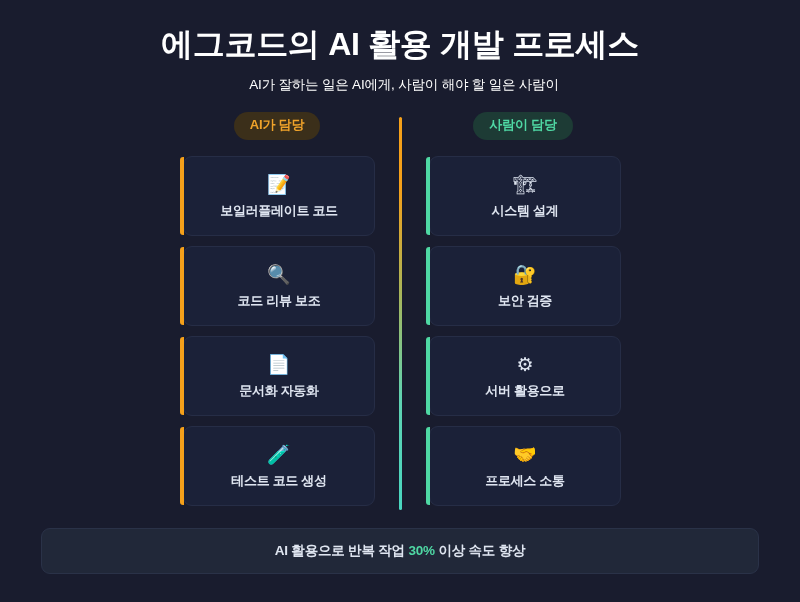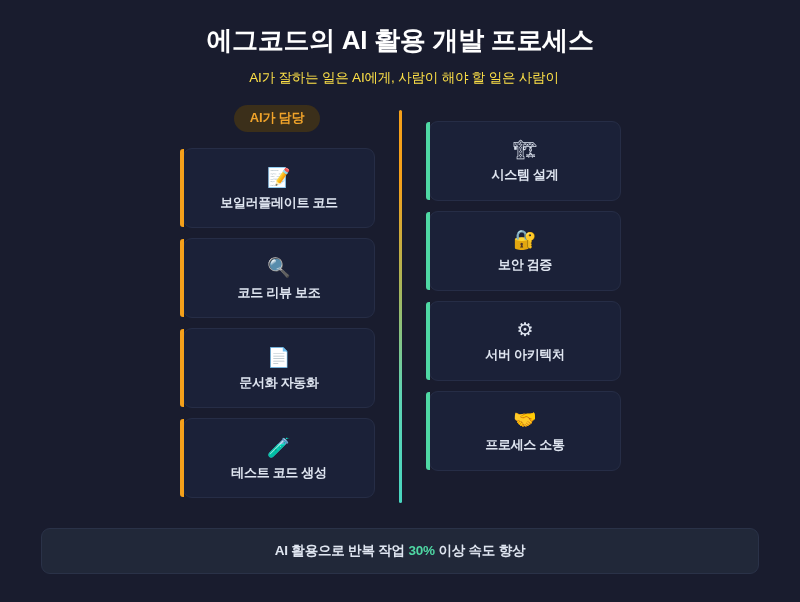--- a/index.html
+++ b/index.html
@@ -24,31 +24,31 @@
     padding: 0;
   }
 
   
   .header {
     text-align: center;
     padding-top: 24px;
   }
 
   .page-title {
-    font-size: 26px;
+    font-size: 32px;
     font-weight: bold;
     color: #ffffff;
     letter-spacing: -0.3px;
     line-height: 1.25;
   }
 
   .page-subtitle {
     margin-top: 12px;
     font-size: 13.5px;
-    color: #fde047;
+    color: #ffffff;
     font-weight: normal;
     letter-spacing: -0.2px;
     padding-left: 8px;
   }
 
   
   .columns {
     position: relative;
     margin-top: 18px;
     display: flex;
@@ -216,38 +216,39 @@
         <div class="card">
           <span class="accent"></span>
           <span class="card-icon">🧪</span>
           <span class="card-label">테스트 코드 생성</span>
         </div>
 
       </div>
     </div>
 
     <div class="column col-human">
+      <div class="badge badge-human">사람이 담당</div>
       <div class="card-list">
 
         <div class="card">
           <span class="accent"></span>
           <span class="card-icon">🏗</span>
           <span class="card-label">시스템 설계</span>
         </div>
 
         <div class="card">
           <span class="accent"></span>
           <span class="card-icon">🔐</span>
           <span class="card-label">보안 검증</span>
         </div>
 
         <div class="card">
           <span class="accent"></span>
           <span class="card-icon">⚙</span>
-          <span class="card-label">서버 아키텍처</span>
+          <span class="card-label">서버 활용으로</span>
         </div>
 
         <div class="card">
           <span class="accent"></span>
           <span class="card-icon">🤝</span>
           <span class="card-label">프로세스 소통</span>
         </div>
 
       </div>
     </div>

